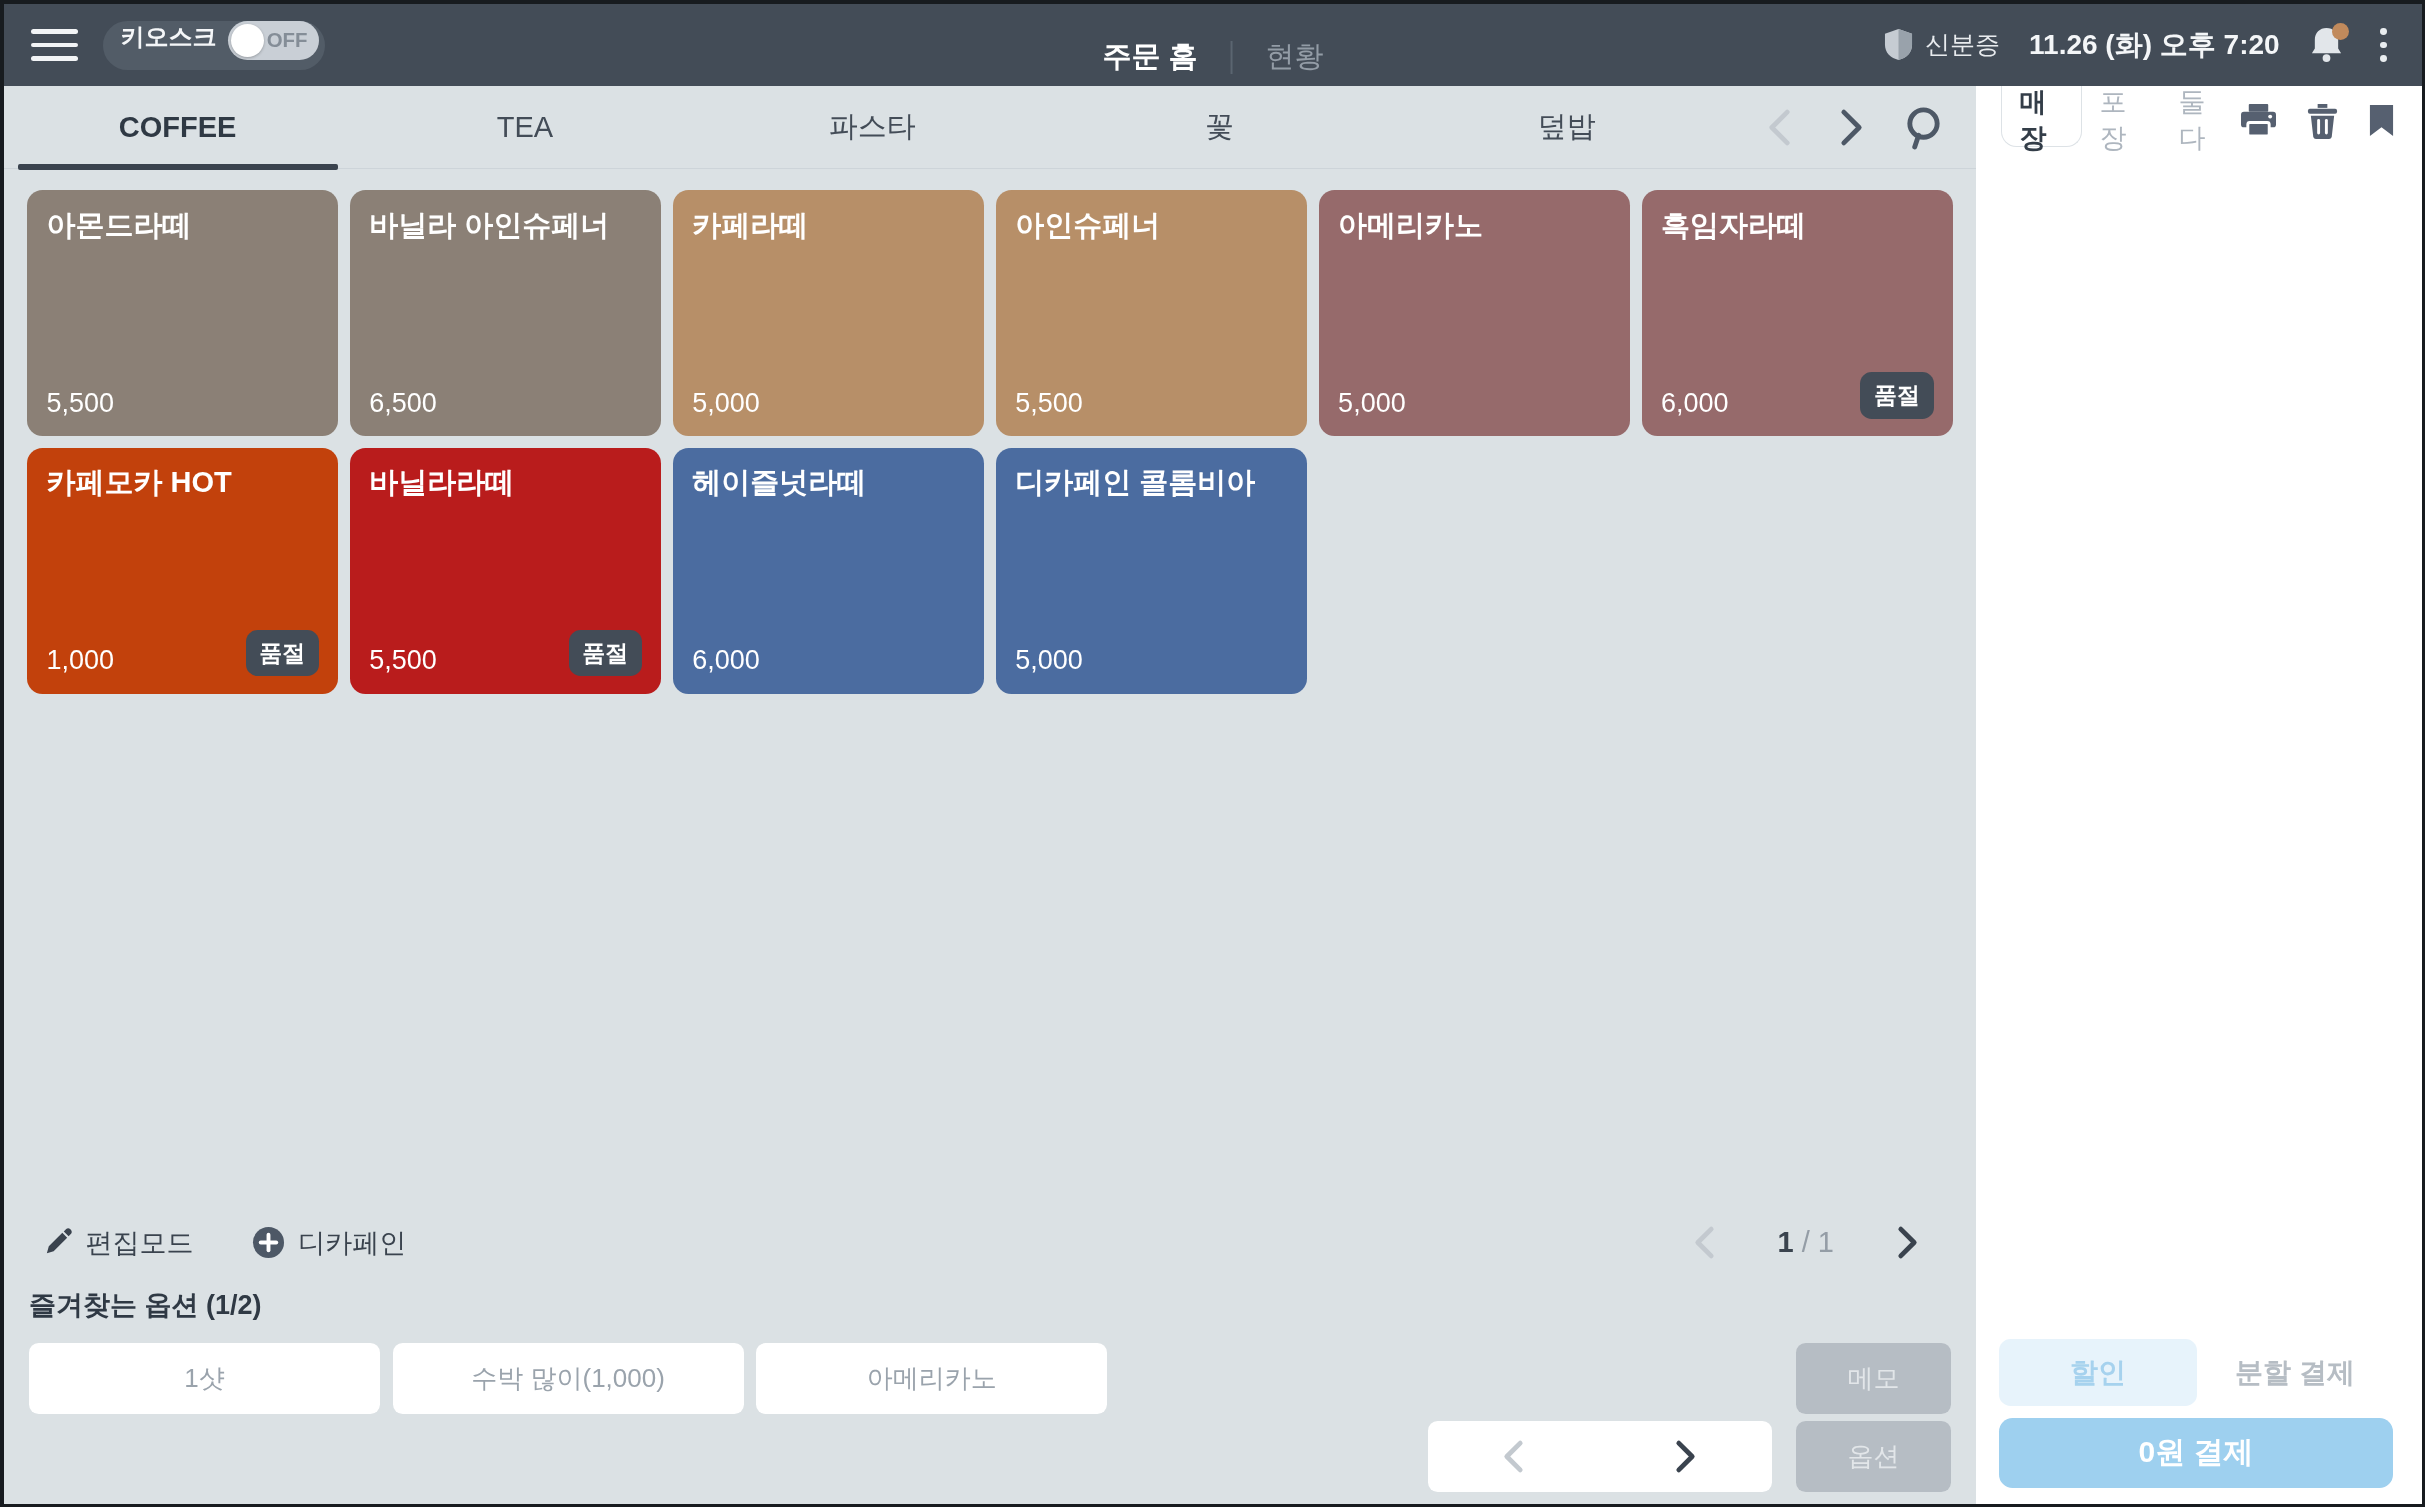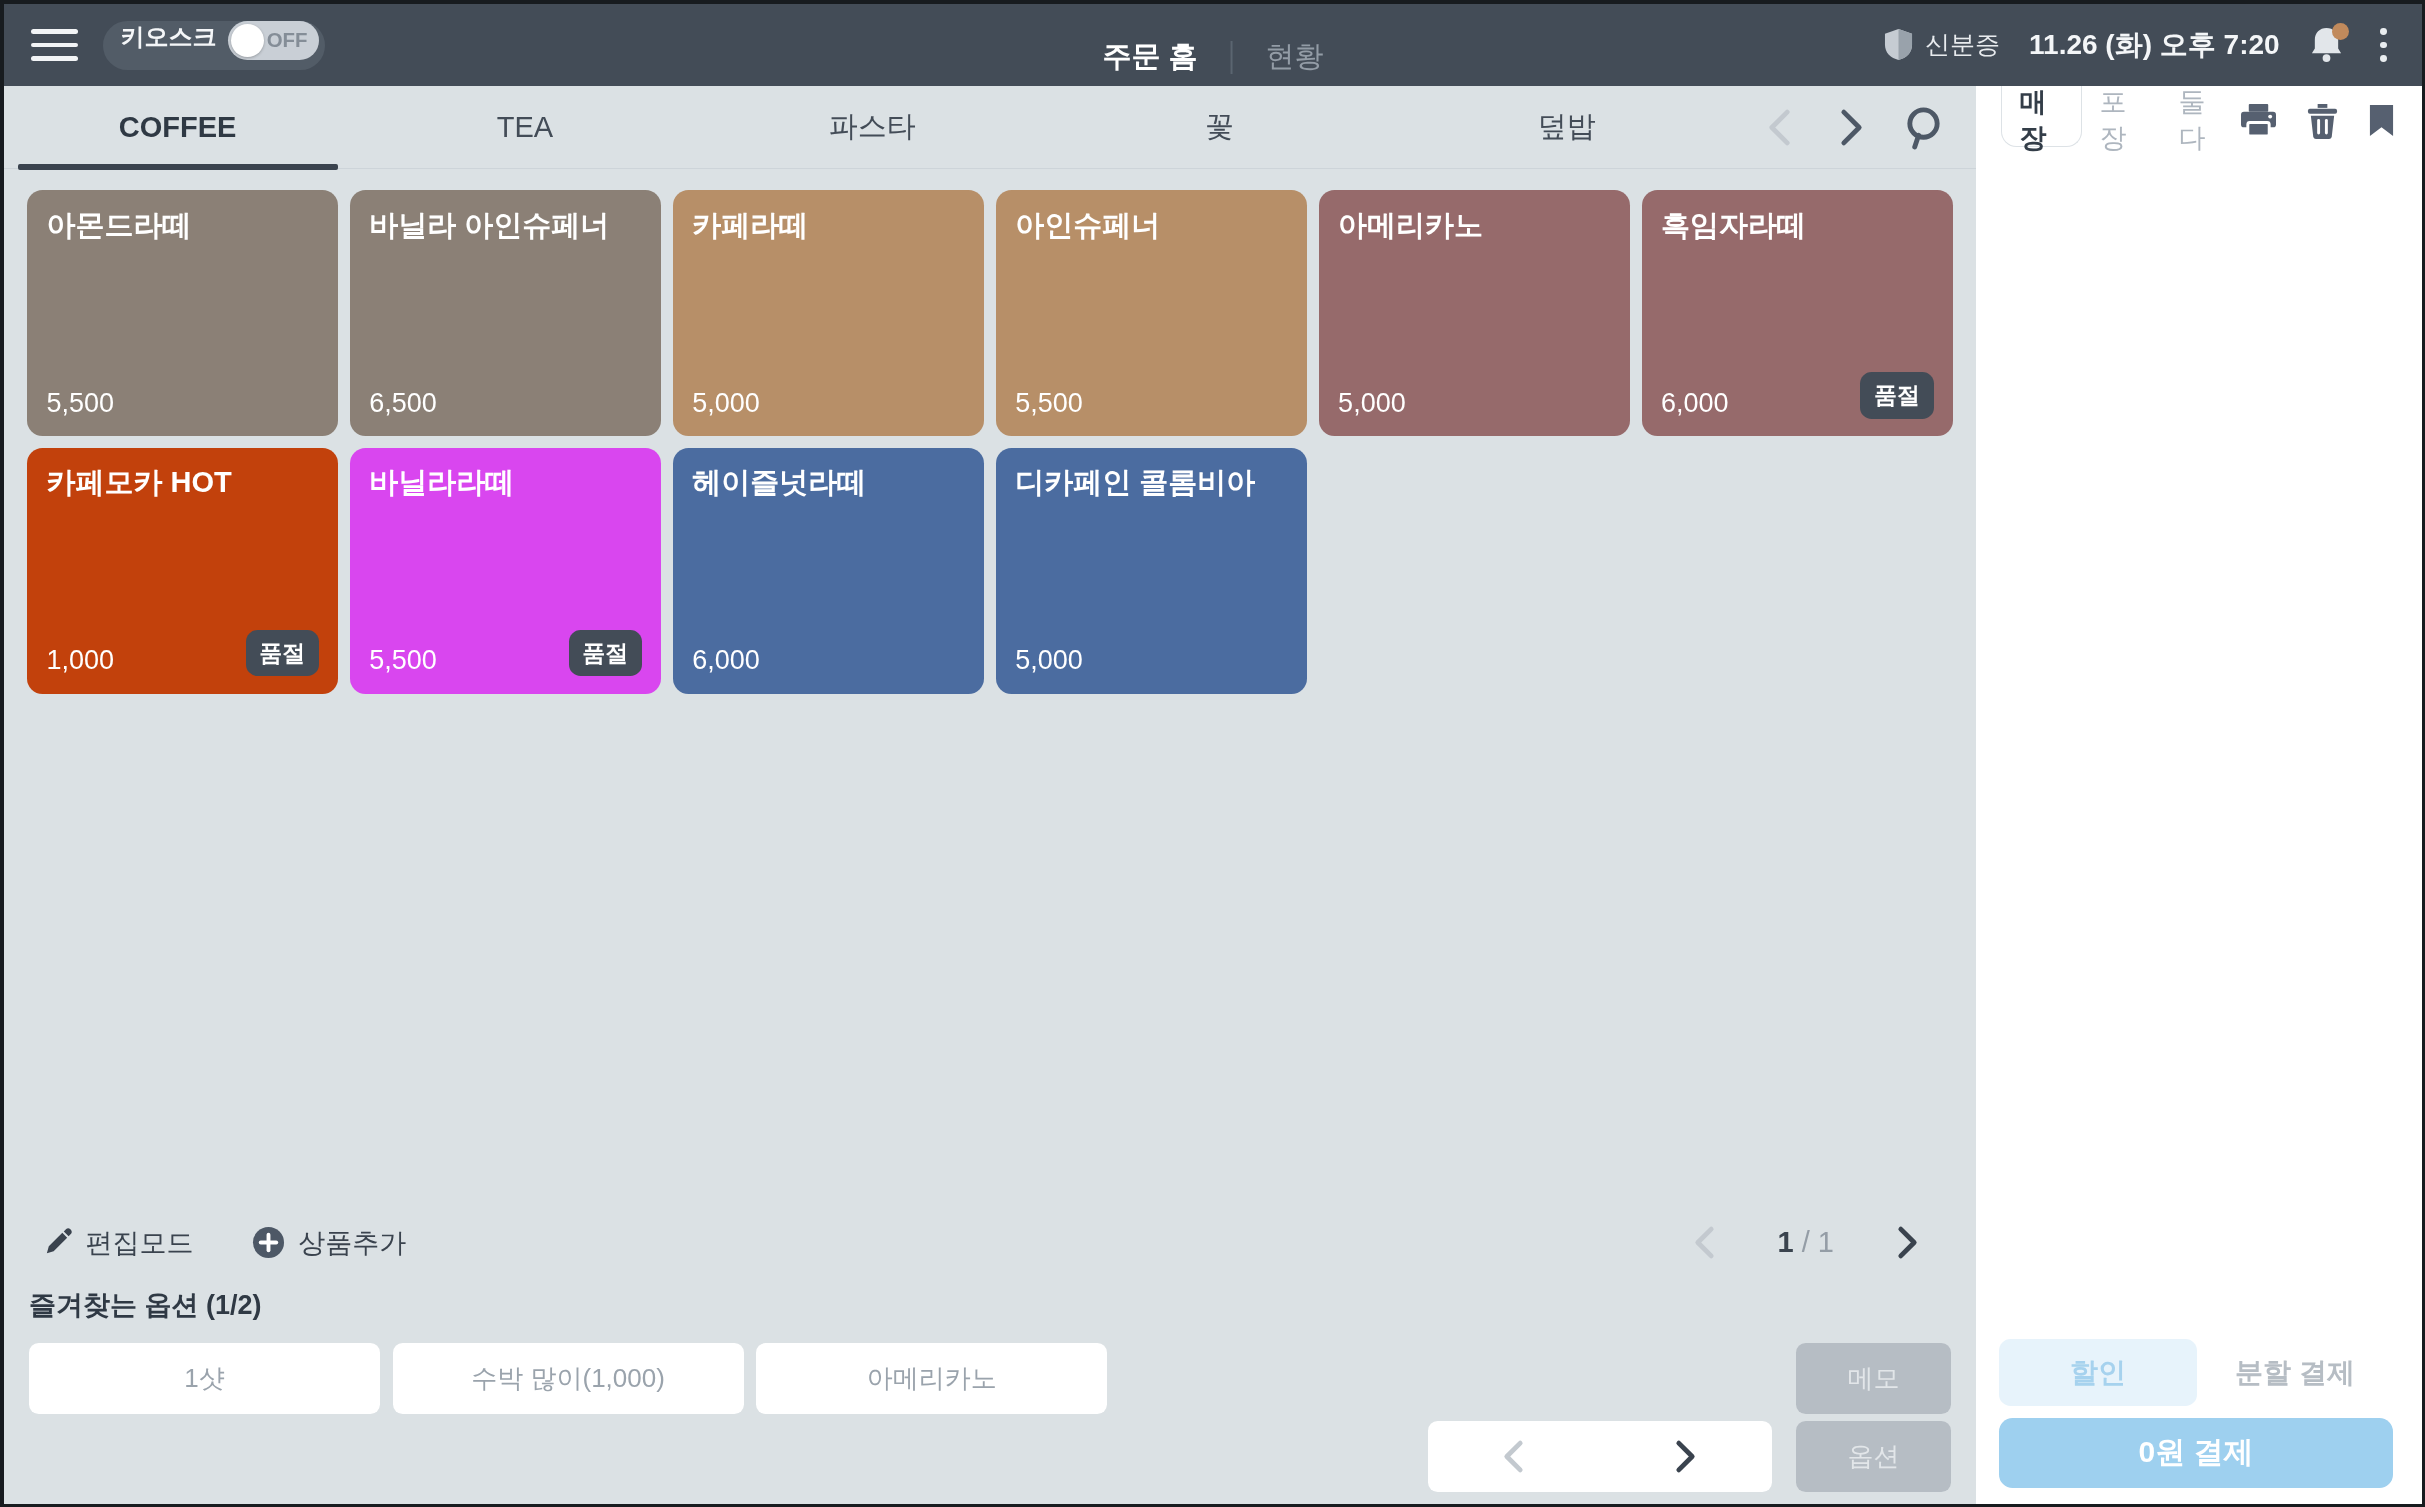--- a/index.html
+++ b/index.html
@@ -331,21 +331,21 @@
           <div class="soldout-badge">품절</div>
         </div>
       </div>
           <div class="card" style="background: #c2410c;">
         <div class="card-name">카페모카 HOT</div>
         <div class="card-bottom">
           <div class="card-price">1,000</div>
           <div class="soldout-badge">품절</div>
         </div>
       </div>
-          <div class="card" style="background: #d946ef;">
+          <div class="card" style="background: #b91c1c;">
         <div class="card-name">바닐라라떼</div>
         <div class="card-bottom">
           <div class="card-price">5,500</div>
           <div class="soldout-badge">품절</div>
         </div>
       </div>
           <div class="card" style="background: rgb(75, 108, 160);">
         <div class="card-name">헤이즐넛라떼</div>
         <div class="card-bottom">
           <div class="card-price">6,000</div>
@@ -372,21 +372,21 @@
         <span>편집모드</span>
       </div>
       <div class="edit-btn">
         <span>
           <svg width="33" height="33" viewBox="0 0 34 34">
               <circle cx="17" cy="17" r="16" fill="#4d5866"></circle>
               <line x1="17" y1="9" x2="17" y2="25" stroke="#fff" stroke-width="4" stroke-linecap="round"></line>
               <line x1="9" y1="17" x2="25" y2="17" stroke="#fff" stroke-width="4" stroke-linecap="round"></line>
             </svg>
         </span>
-        <span>상품추가</span>
+        <span>디카페인</span>
       </div>
       <div class="pagination">
         <span class="tool-btn">
           <svg width="23" height="35" viewBox="0 0 24 36">
               <polyline points="19,4 5,18 19,32" fill="none" stroke="#c3c9cf" stroke-width="5" stroke-linecap="round" stroke-linejoin="round"></polyline>
             </svg>
         </span>
         <span class="page-indicator"><span>1</span><span class="rest"> / 1</span></span>
         <span class="tool-btn">
           <svg width="23" height="35" viewBox="0 0 24 36">

